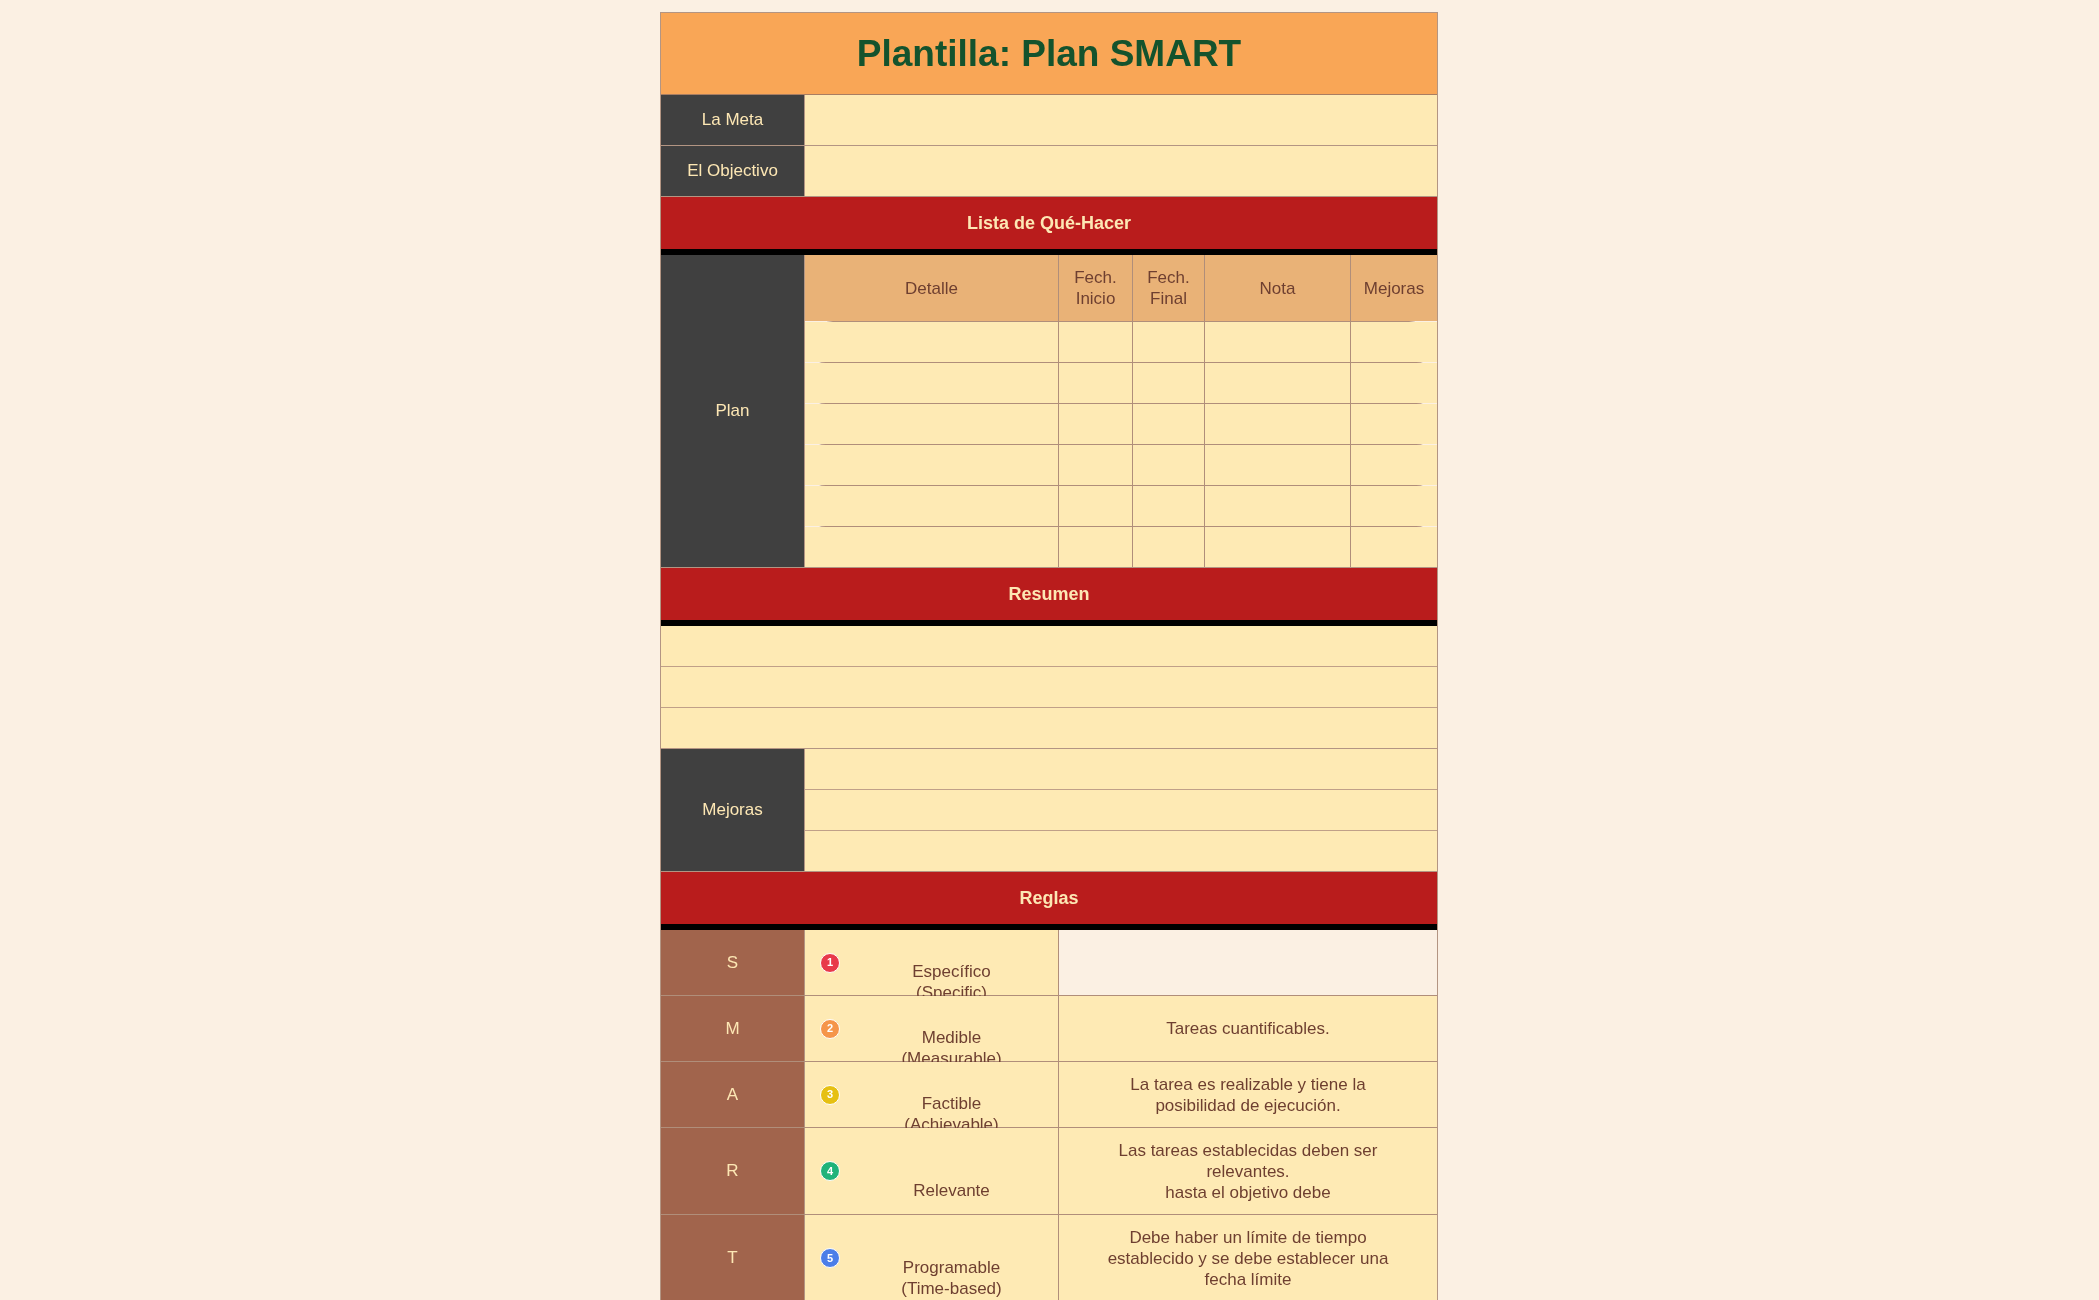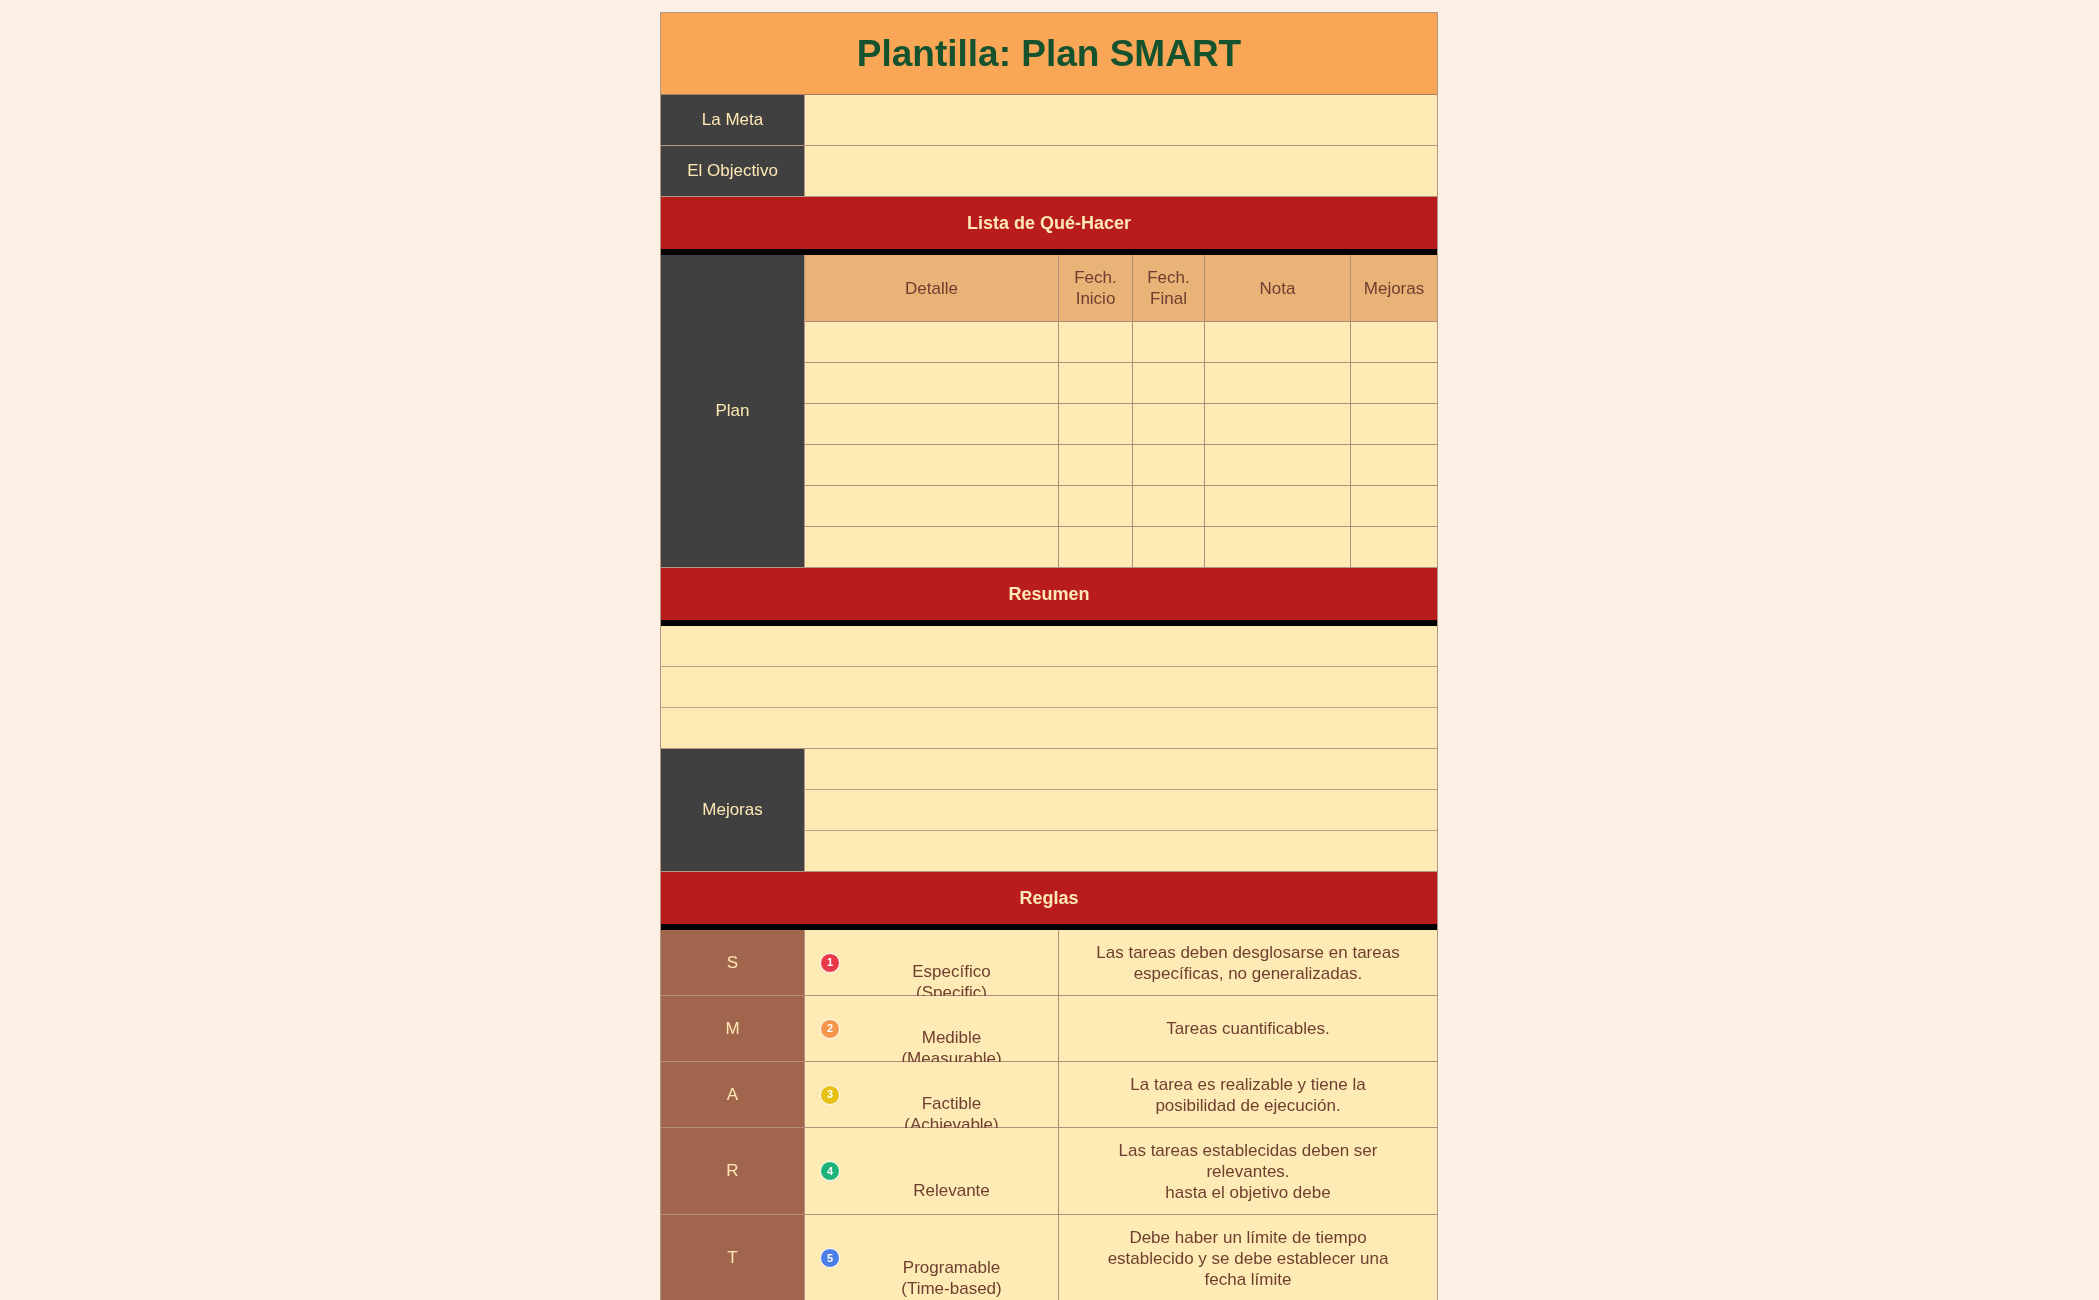--- a/index.html
+++ b/index.html
@@ -22,21 +22,21 @@
     display:flex; align-items:center; justify-content:center;
     font-size:17px; border-right:1px solid #b39583; box-sizing:border-box; text-align:center;
   }
   .fill { flex:1; background:#feeab4; }
   .section-bar {
     height:52px; background:#b91c1c; color:#fde7b4;
     display:flex; align-items:center; justify-content:center;
     font-weight:bold; font-size:18px; border-bottom:6px solid #000000;
   }
   .grid { flex:1; display:flex; flex-direction:column; }
-  .grid-row { display:flex; border-bottom:1px solid #b08e7a; }
+  .grid-row { display:flex; border-bottom:1px solid #b08e7a;border-radius:28px; }
   .grid-row:last-child { border-bottom:none; }
   .cell {
     border-right:1px solid #b08e7a; box-sizing:border-box; background:#feeab4;
     color:#6e3f30; display:flex; align-items:center; justify-content:center; text-align:center;
   }
   .cell:last-child { border-right:none; }
   .head .cell { background:#e9b277; font-size:17px; line-height:21px; height:66px; }
   .c1 { width:254px; } .c2 { width:74px; } .c3 { width:72px; } .c4 { width:146px; } .c5 { flex:1; }
   .data .cell { height:40px; }
   .line { height:40px; background:#feeab4; border-bottom:1px solid #c0a088; }
@@ -162,22 +162,20 @@
   <div class="section-bar">Reglas</div>
 
   <div>
     <div class="rule-row" style="height:65px">
       <div class="rule-letter">S</div>
       <div class="rule-name">
         <span class="num-icon" style="background:#e8394a">1</span>
         <span class="name-text">Específico
 (Specific)</span>
       </div>
-      <div class="rule-desc">Las tareas deben desglosarse en tareas
-específicas, no generalizadas.</div>
     </div>
     <div class="rule-row" style="height:65px">
       <div class="rule-letter">M</div>
       <div class="rule-name">
         <span class="num-icon" style="background:#f5954a">2</span>
         <span class="name-text">Medible
 (Measurable)</span>
       </div>
       <div class="rule-desc">Tareas cuantificables.</div>
     </div>

